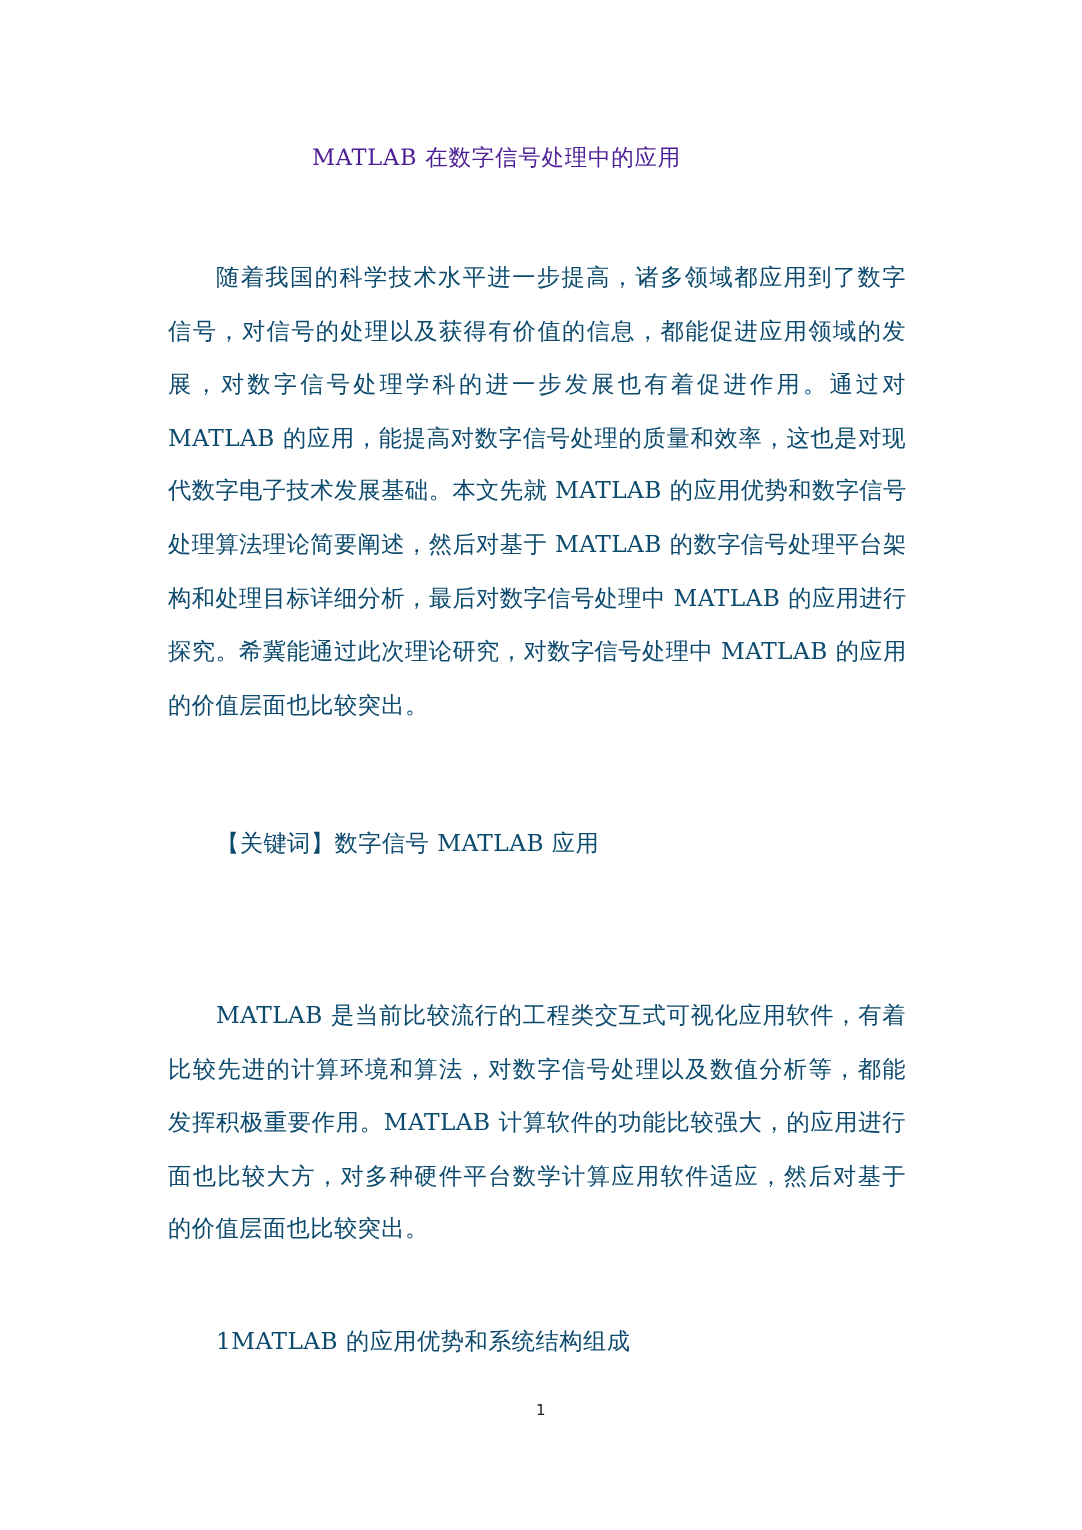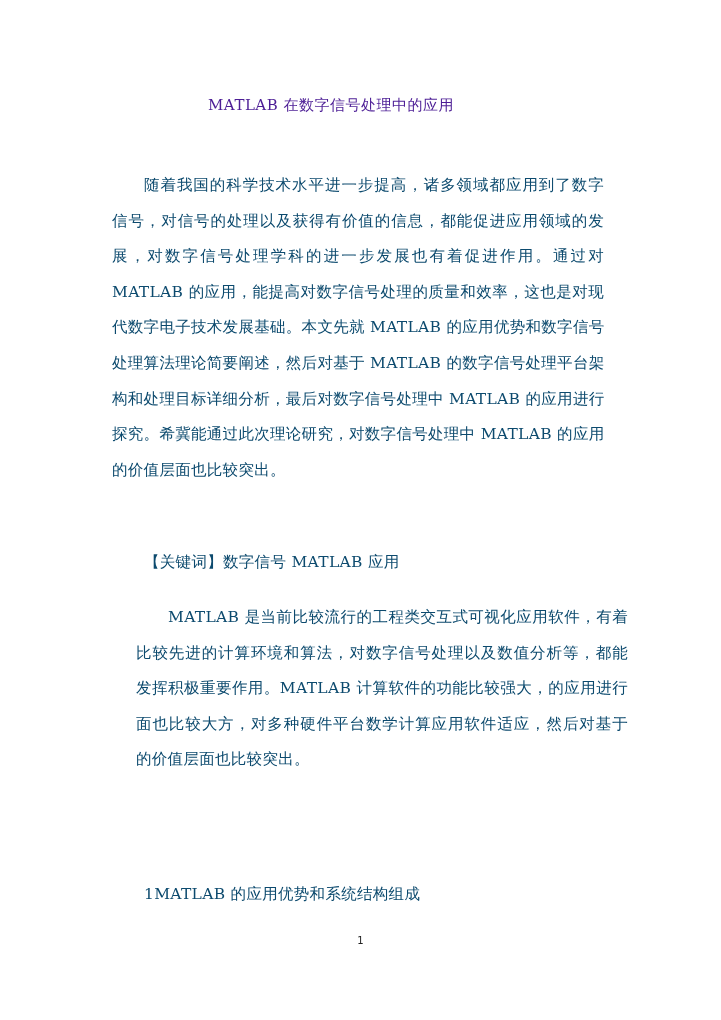--- a/index.html
+++ b/index.html
@@ -50,21 +50,21 @@
       text-align-last: justify;
     }
     .line.last {
       text-align-last: left;
     }
     .indent {
       padding-left: 32px;
     }
     .p1 { top: 168px; }
     .keywords { top: 545px; }
-    .p2 { top: 600px; margin-left: 24px; }
+    .p2 { top: 660px; }
     .section { top: 877px; }
     .page-number {
       position: absolute;
       left: 0;
       top: 935px;
       width: 721px;
       text-align: center;
       font-family: "DejaVu Sans", "Liberation Sans", sans-serif;
       font-size: 10px;
       color: #222;

